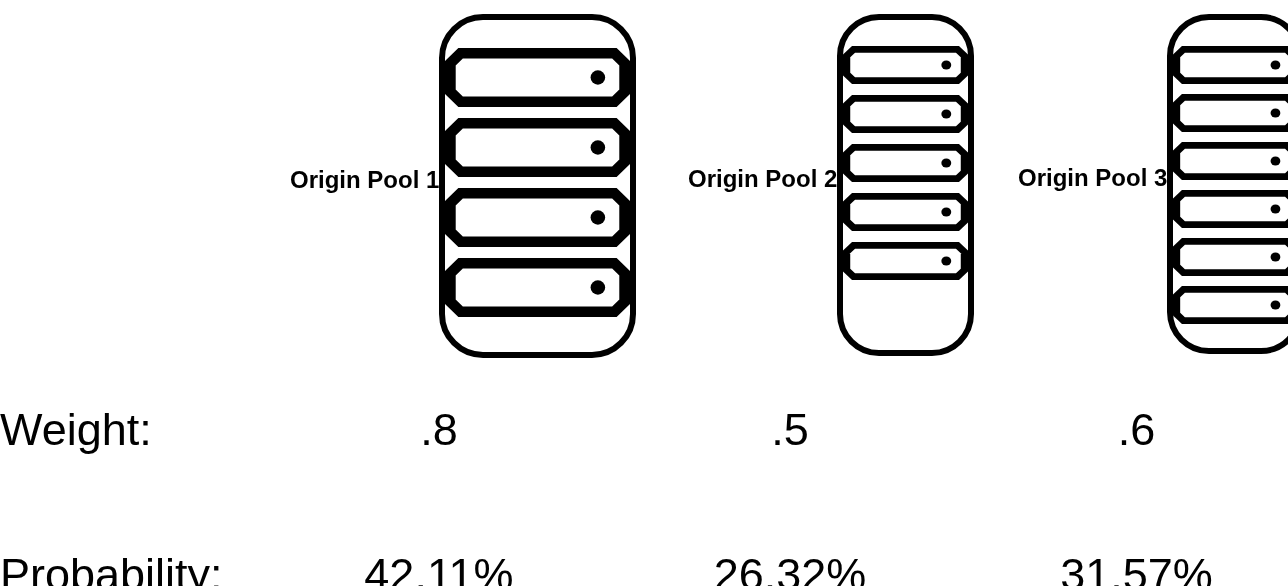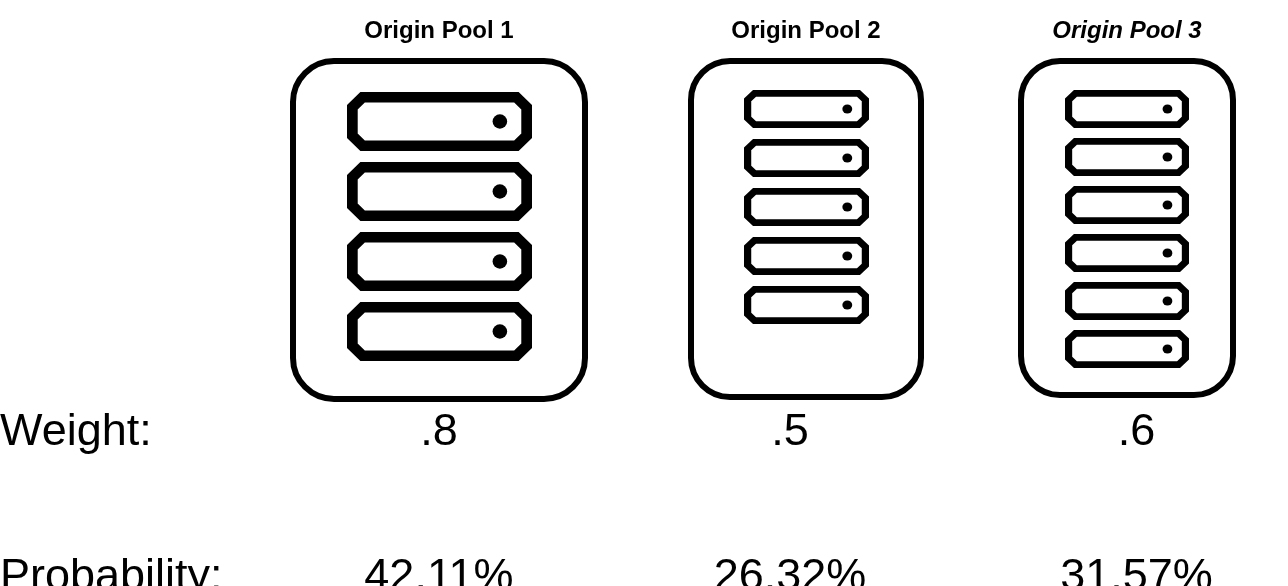--- a/index.html
+++ b/index.html
@@ -13,21 +13,21 @@
     position: relative;
     width: 1288px;
     height: 586px;
     background: var(--bg);
     overflow: hidden;
   }
   .pool {
     position: absolute;
     top: 14px;
     display: flex;
-    flex-direction: column;
+    flex-direction: row;
     align-items: center;
   }
   .pool-title {
     font-size: 24px;
     font-weight: 700;
     line-height: 32px;
     height: 32px;
     margin-bottom: 12px;
     white-space: nowrap;
     letter-spacing: 0px;
@@ -38,21 +38,21 @@
     background: var(--bg);
     width: 100%;
     display: flex;
     flex-direction: column;
     align-items: center;
   }
   .pool-1 { left: 290px; width: 298px; }
   .pool-1 .pool-box { height: 344px; padding-top: 28px; }
   .pool-2 { left: 672px; width: 236px; margin-left: 16px; }
   .pool-2 .pool-box { height: 342px; padding-top: 26px; border-radius: 42px; }
-  .pool-3 { left: 1018px; width: 218px; font-style: italic; }
+  .pool-3 { left: 1018px; width: 218px; }
   .pool-3 .pool-box { height: 340px; padding-top: 26px; border-radius: 42px; }
 
   .servers {
     display: flex;
     flex-direction: column;
     align-items: center;
   }
   .servers svg { display: block; }
   .servers-lg { gap: 11px; }
   .servers-lg svg { width: 185px; height: 59px; }

